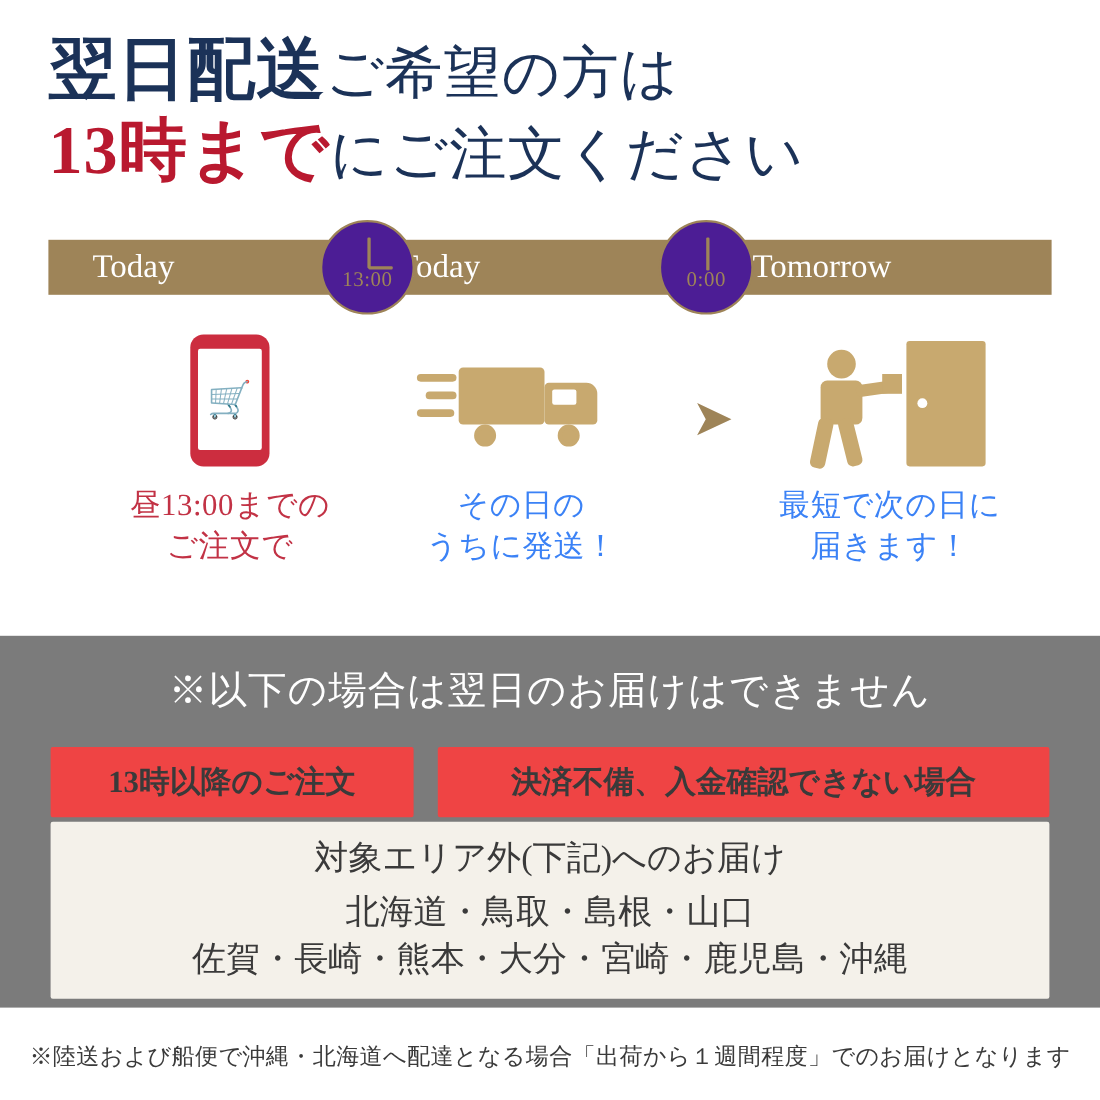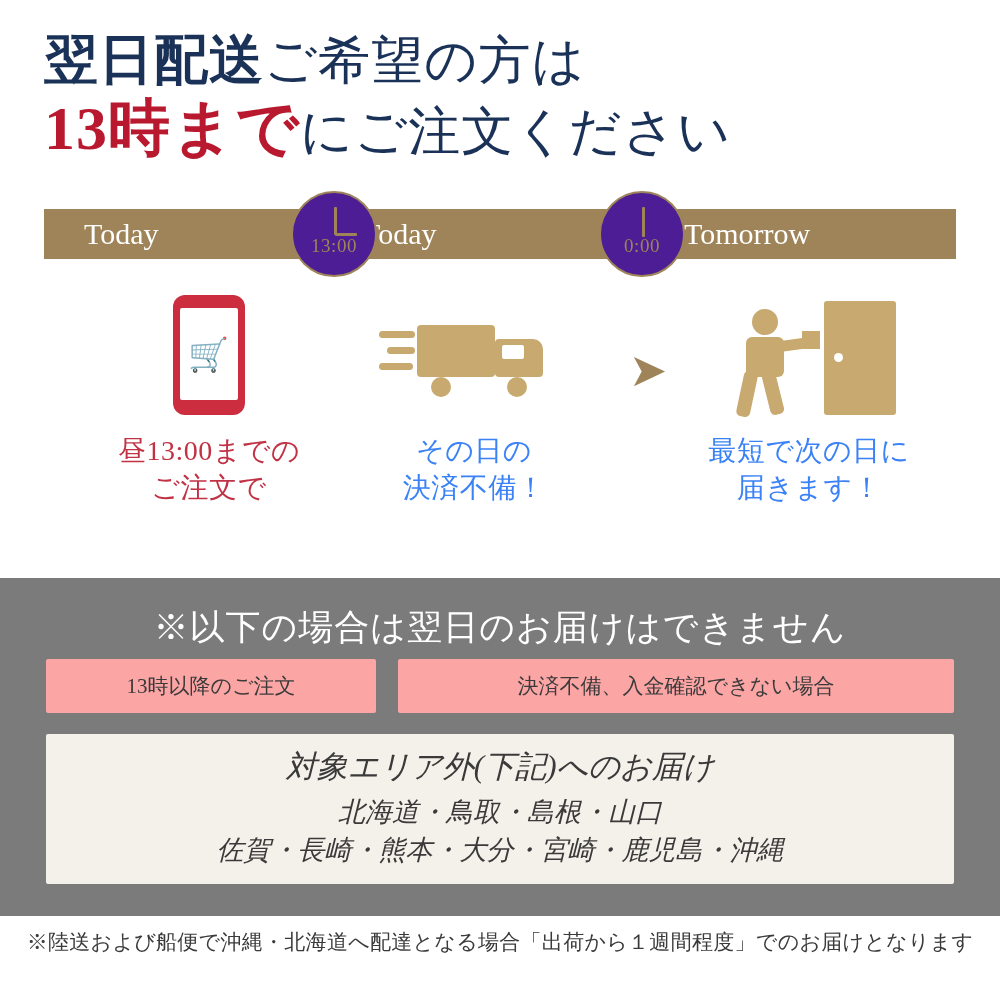--- a/index.html
+++ b/index.html
@@ -22,23 +22,23 @@
   
   .headline {
     padding: 28px 0 0 44px;
   }
   .headline-line {
     white-space: nowrap;
     line-height: 1.18;
   }
   .hl-navy {
     color: #1b3258;
-    font-family: Liberation Sans, sans-serif;
+    font-family: Liberation Serif, serif;
     font-weight: bold;
-    font-size: 54px;
+    font-size: 62px;
     letter-spacing: 1px;
   }
   .hl-navy-sm {
     color: #1b3258;
     font-family: Liberation Sans, sans-serif;
     font-weight: normal;
     font-size: 52px;
     letter-spacing: 1px;
   }
   .hl-red {
@@ -316,68 +316,68 @@
     background: #7b7b7b;
     box-sizing: border-box;
     padding: 26px 46px 0 46px;
   }
   .notice-title {
     text-align: center;
     color: #ffffff;
     font-family: "Liberation Serif", serif;
     font-size: 35px;
     letter-spacing: 1px;
-    margin-bottom: 8px;
+    margin-bottom: 28px;
   }
   .chip-row {
     display: flex;
     gap: 22px;
   }
   .chip {
-    background: #fca5a5;
+    background: #ef4444;
     color: #3a3a3a;
     font-family: "Liberation Serif", serif;
-    font-size: 21px;
+    font-size: 28px;
     text-align: center;
     padding: 13px 0;
     border-radius: 2px;
+    font-weight: bold;
   }
   .chip.c-left  { width: 330px; }
   .chip.c-right { flex: 1; }
 
   .area-box {
-    margin-top: 21px;
+    margin-top: 4px;
     background: #f4f1ea;
     border-radius: 2px;
     padding: 12px 0 14px 0;
     text-align: center;
     color: #3a3a3a;
     font-family: "Liberation Serif", serif;
-    font-style: italic;
   }
   .area-head {
     font-size: 31px;
     margin-bottom: 6px;
   }
   .area-line {
-    font-size: 27px;
+    font-size: 31px;
     line-height: 1.4;
   }
 
   
   .footnote {
     position: absolute;
     left: 0;
     top: 916px;
     width: 1000px;
     height: 84px;
     display: flex;
     align-items: flex-start;
     justify-content: center;
-    padding-top: 12px;
+    padding-top: 30px;
     box-sizing: border-box;
     color: #3a3a3a;
     font-family: "Liberation Serif", serif;
     font-size: 21px;
     letter-spacing: 0.3px;
   }
 </style>
 </head>
 <body>
 
@@ -433,21 +433,21 @@
           <div class="speed s2"></div>
           <div class="speed s3"></div>
           <div class="body"></div>
           <div class="cab"></div>
           <div class="wheel w1"></div>
           <div class="wheel w2"></div>
         </div>
       </div>
       <div class="icon-caption cap-gold">
         <div>その日の</div>
-        <div>決済不備！</div>
+        <div>うちに発送！</div>
       </div>
     </div>
 
     <div class="arrow">➤</div>
 
     <div class="icon-col col3">
       <div class="glyph-area">
         <div class="door-scene">
           <div class="door">
             <div class="knob"></div>

